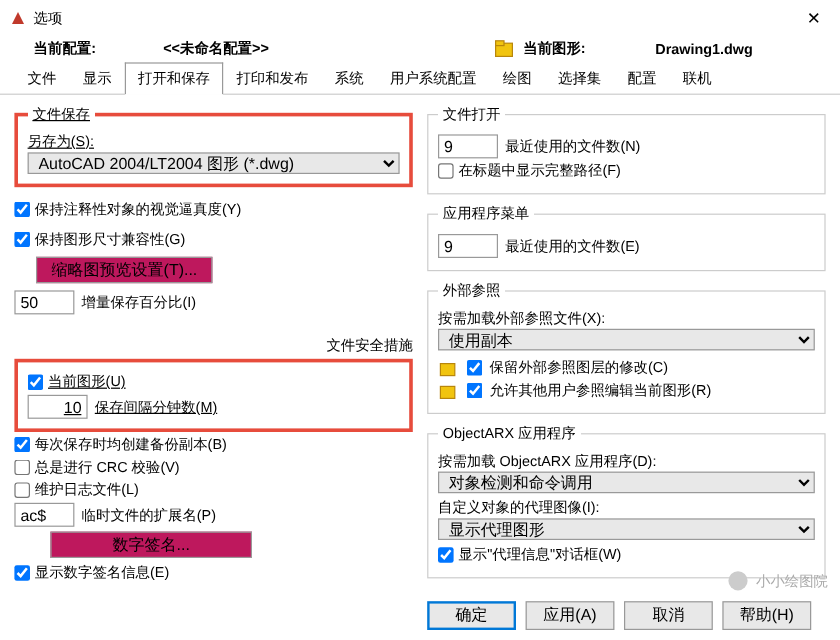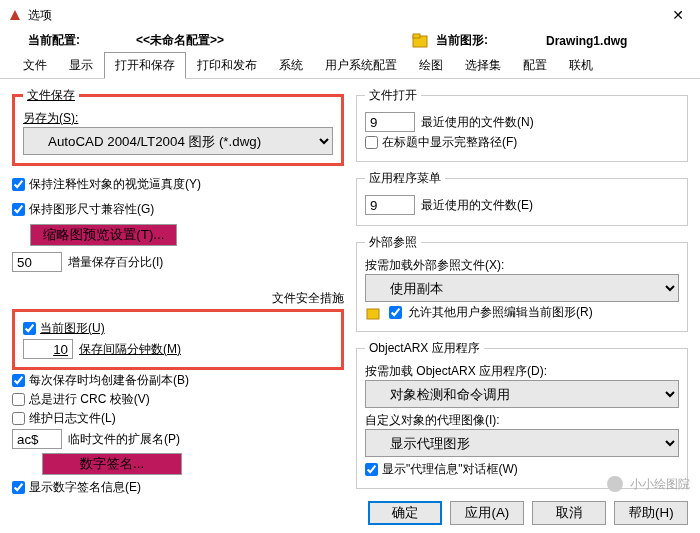--- a/index.html
+++ b/index.html
@@ -17,29 +17,29 @@
 .tabs { display: flex; padding: 0 12px; border-bottom: 1px solid #ccc; gap: 0; }
 .tab { padding: 4px 10px; cursor: pointer; border: 1px solid transparent; position: relative; top: 1px; }
 .tab.active { border: 1px solid #999; border-bottom: 1px solid #fff; background: #fff; }
 .content { display: flex; padding: 8px 12px; gap: 12px; }
 .col { flex: 1; display: flex; flex-direction: column; gap: 4px; }
 fieldset { border: 1px solid #ccc; padding: 6px 8px 8px; margin-bottom: 4px; }
 legend { padding: 0 4px; }
 .highlight-red { border: 3px solid #e74c3c; text-decoration: underline; }
 label.row { display: flex; align-items: center; gap: 4px; margin: 2px 0; }
 input[type=checkbox] { width: 13px; height: 13px; }
-select { width: 100%; height: 28px; background: #e8e8e8; border: 1px solid #999; padding: 0 20px; }
+select { width: 100%; height: 18px; background: #e8e8e8; border: 1px solid #999; padding: 0 4px; }
 select:disabled { background: #e8e8e8; color: #000; }
 input[type=text] { height: 20px; border: 1px solid #999; padding: 0 4px; background: #fff; }
 button.btn { height: 22px; padding: 0 12px; background: #be185d; border: 1px solid #999; cursor: pointer; }
 .indent { margin-left: 18px; }
 .input-small { width: 50px; }
 .icon-box { width: 18px; height: 16px; display: inline-block; vertical-align: middle; }
 .footer-watermark { position: absolute; right: 10px; bottom: 40px; color: #aaa; font-size: 12px; display: flex; align-items: center; gap: 6px; }
-.dialog-buttons { position: absolute; bottom: 8px; right: 12px; display: flex; gap: 8px; }
+.dialog-buttons { position: absolute; bottom: 8px; right: 24px; display: flex; gap: 8px; }
 .dialog-buttons button { width: 74px; height: 24px; background: #e8e8e8; border: 1px solid #999; cursor: pointer; }
 .dialog-buttons button.primary { border: 2px solid #0078d7; }
 .spacer { height: 2px; }
 .inline-row { display: flex; align-items: center; gap: 6px; margin: 2px 0; }
 </style>
 </head>
 <body>
 
 <div class="titlebar">
   <div class="titlebar-left">
@@ -120,21 +120,21 @@
           <span>总是进行 CRC 校验(V)</span>
         </label>
       <label class="row">
           <input type="checkbox" style="">
           <span>维护日志文件(L)</span>
         </label>
       <div class="inline-row">
           <input type="text" class="input-small" value="ac$" style="">
           <span>临时文件的扩展名(P)</span>
         </div>
-      <div style="margin:4px 0 4px 30px;"><button class="btn" style="width:140px;">数字签名...</button></div>
+      <div style="margin:4px 0 4px 30px;"><button class="btn" style="width:168px;">数字签名...</button></div>
       <label class="row">
           <input type="checkbox" checked="" style="">
           <span>显示数字签名信息(E)</span>
         </label>
     </fieldset>
   </div>
 
   <div class="col">
     <fieldset>
       <legend>文件打开</legend>
@@ -153,20 +153,27 @@
       <div class="inline-row">
           <input type="text" class="input-small" value="9" style="">
           <span>最近使用的文件数(E)</span>
         </div>
     </fieldset>
 
     <fieldset>
       <legend>外部参照</legend>
       <div>按需加载外部参照文件(X):</div>
       <select><option>使用副本</option></select>
+      <div class="inline-row" style="margin-top:6px;">
+          <span class="icon-box"><svg width="18" height="16">
+              <rect x="2" y="4" width="12" height="10" fill="#f1c40f" stroke="#b8860b"></rect>
+            </svg></span>
+          <input type="checkbox" checked="" style="">
+          <span>保留外部参照图层的修改(C)</span>
+        </div>
       <div class="inline-row">
           <span class="icon-box"><svg width="18" height="16">
               <rect x="2" y="4" width="12" height="10" fill="#f1c40f" stroke="#b8860b"></rect>
             </svg></span>
           <input type="checkbox" checked="" style="">
           <span>允许其他用户参照编辑当前图形(R)</span>
         </div>
     </fieldset>
 
     <fieldset>

